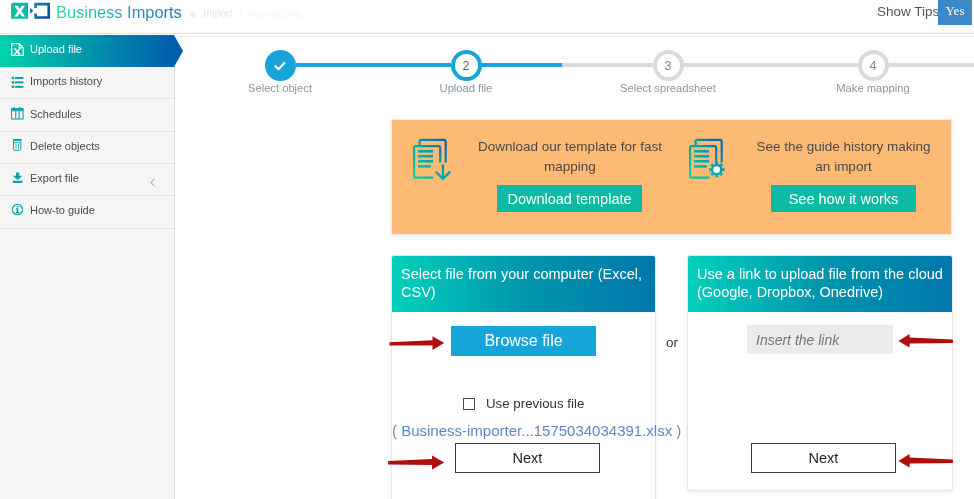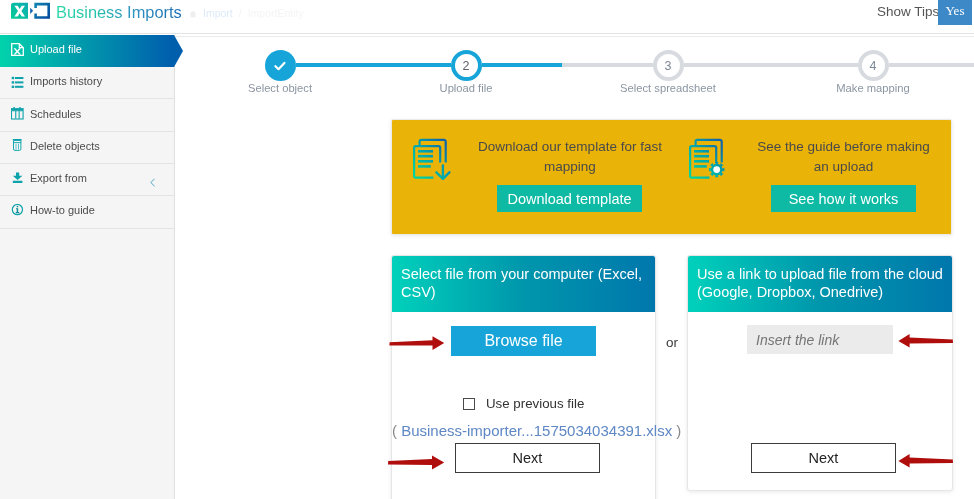--- a/index.html
+++ b/index.html
@@ -48,21 +48,21 @@
   .scirc{width:31px;height:31px;border-radius:50%;box-sizing:border-box;
          display:flex;align-items:center;justify-content:center;
          font-size:12.5px;position:absolute;left:0;top:0;}
   .scirc.done{background:#17a5d9;color:#fff;}
   .scirc.cur{background:#fff;border:4px solid #17a5d9;color:#5a5f6b;}
   .scirc.todo{background:#fff;border:4px solid #d7dbe0;color:#7d8896;}
   .slab{position:absolute;top:32px;font-size:11.2px;color:#8b95a1;white-space:nowrap;
         text-align:center;}
 
   
-  .infocard{position:absolute;left:391px;top:119px;width:561px;height:116px;background:#eab308;
+  .infocard{position:absolute;left:391px;top:119px;width:561px;height:116px;background:#fdba74;
             border:1px solid #ebebeb;border-radius:2px;box-shadow:0 1px 4px rgba(0,0,0,0.09);
             box-sizing:border-box;}
   .iicon{position:absolute;width:42px;height:44px;}
   .itext{position:absolute;font-size:13.5px;color:#4a4a4a;text-align:center;line-height:20px;}
   .ibtn{position:absolute;background:#0ebaa4;color:#fff;font-size:14.5px;
         display:flex;align-items:center;justify-content:center;height:27px;}
 
   
   .panel{position:absolute;background:#fff;border:1px solid #e6e6e6;border-radius:3px;
          box-shadow:0 1px 4px rgba(0,0,0,0.09);box-sizing:border-box;}
@@ -158,21 +158,21 @@
         <rect x="4.6" y="4.7" width="0.8" height="5.8" fill="#2ab3bd"></rect>
         <rect x="7.0" y="4.7" width="0.8" height="5.8" fill="#2ab3bd"></rect>
       </svg>
       <span class="slabel">Delete objects</span>
     </div>
     <div class="srow">
       <svg class="sicon" style="left:11px;top:8px;width:13px;height:13px;" viewBox="0 0 13 13">
         <path d="M5.0 0.6 H8.2 V3.8 H11.4 L6.6 8.0 L1.8 3.8 H5.0 Z" fill="#0ea2ab"></path>
         <rect x="1.8" y="8.8" width="9.6" height="2.2" rx="0.3" fill="#0ea2ab"></rect>
       </svg>
-      <span class="slabel">Export from</span>
+      <span class="slabel">Export file</span>
       <svg class="chev" viewBox="0 0 6 10">
           <path d="M5.2 0.8 L1.0 5.0 L5.2 9.2" fill="none" stroke="#4ba6c4" stroke-width="1.2" stroke-linecap="round" stroke-linejoin="round"></path>
         </svg>
     </div>
     <div class="srow">
       <svg class="sicon" style="left:11px;top:8px;width:13px;height:13px;" viewBox="0 0 13 13">
         <circle cx="6.4" cy="5.6" r="5.1" fill="none" stroke="#0ea2ab" stroke-width="1.2"></circle>
         <rect x="5.7" y="1.9" width="1.5" height="1.4" fill="#0e8d99"></rect>
         <path d="M5.0 4.2 H7.2 V8.1 H8.2 V9.2 H4.7 V8.1 H5.7 V5.3 H5.0 Z" fill="#0e8d99"></path>
       </svg>
@@ -255,21 +255,21 @@
         <line x1="7.0" y1="13.3" x2="22.0" y2="13.3"></line>
         <line x1="7.0" y1="18.2" x2="22.0" y2="18.2"></line>
         <line x1="7.0" y1="23.3" x2="22.0" y2="23.3"></line>
         <line x1="7.0" y1="28.4" x2="19.8" y2="28.4"></line>
       </g>
       <g transform="translate(29.7,31.6)">
         <path d="M -1.78 -7.70 L 1.78 -7.70 L 1.08 -5.80 L 3.34 -4.86 L 4.19 -6.70 L 6.70 -4.19 L 4.86 -3.34 L 5.80 -1.08 L 7.70 -1.78 L 7.70 1.78 L 5.80 1.08 L 4.86 3.34 L 6.70 4.19 L 4.19 6.70 L 3.34 4.86 L 1.08 5.80 L 1.78 7.70 L -1.78 7.70 L -1.08 5.80 L -3.34 4.86 L -4.19 6.70 L -6.70 4.19 L -4.86 3.34 L -5.80 1.08 L -7.70 1.78 L -7.70 -1.78 L -5.80 -1.08 L -4.86 -3.34 L -6.70 -4.19 L -4.19 -6.70 L -3.34 -4.86 L -1.08 -5.80 Z" fill="url(#gi2)"></path>
         <circle cx="0" cy="0" r="3.4" fill="#ffffff"></circle>
       </g>
     </svg>
-    <div class="itext" style="left:363px;top:17px;width:177px;">See the guide before making an upload</div>
+    <div class="itext" style="left:363px;top:17px;width:177px;">See the guide history making an import</div>
     <div class="ibtn" style="left:379px;top:65px;width:145px;">See how it works</div>
   </div>
 
   <div class="panel" style="left:391px;top:255px;width:265px;height:280px;padding-left:40px;">
     <div class="phead" style="height:56px;">Select file from your computer (Excel, CSV)</div>
     <div class="browsebtn" style="left:59px;top:70px;width:145px;height:30px;">Browse file</div>
     <div class="cbrow" style="left:71px;top:109px;height:13px;">
       <span class="cbbox"></span>
       <span>Use previous file</span>
     </div>

